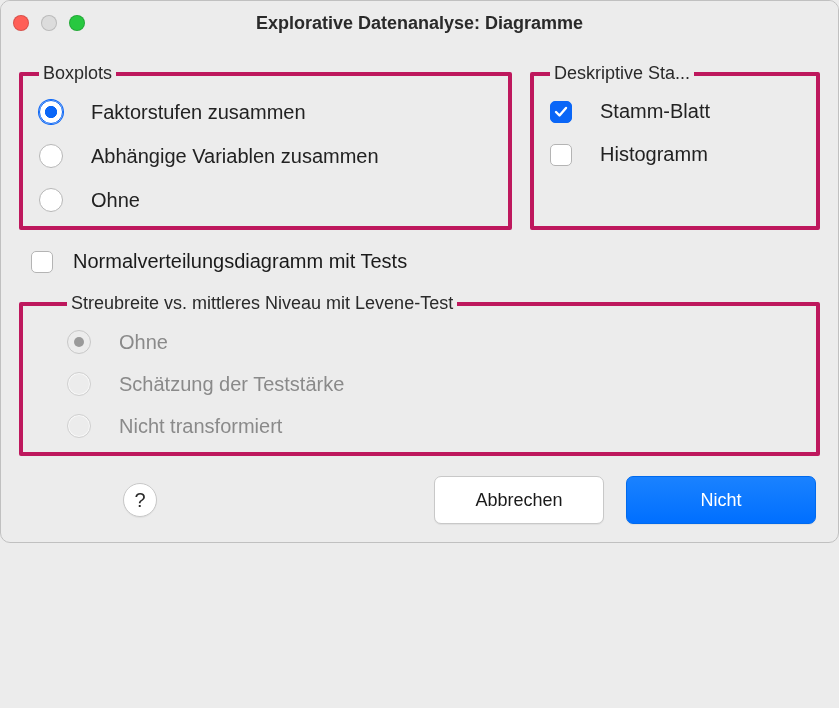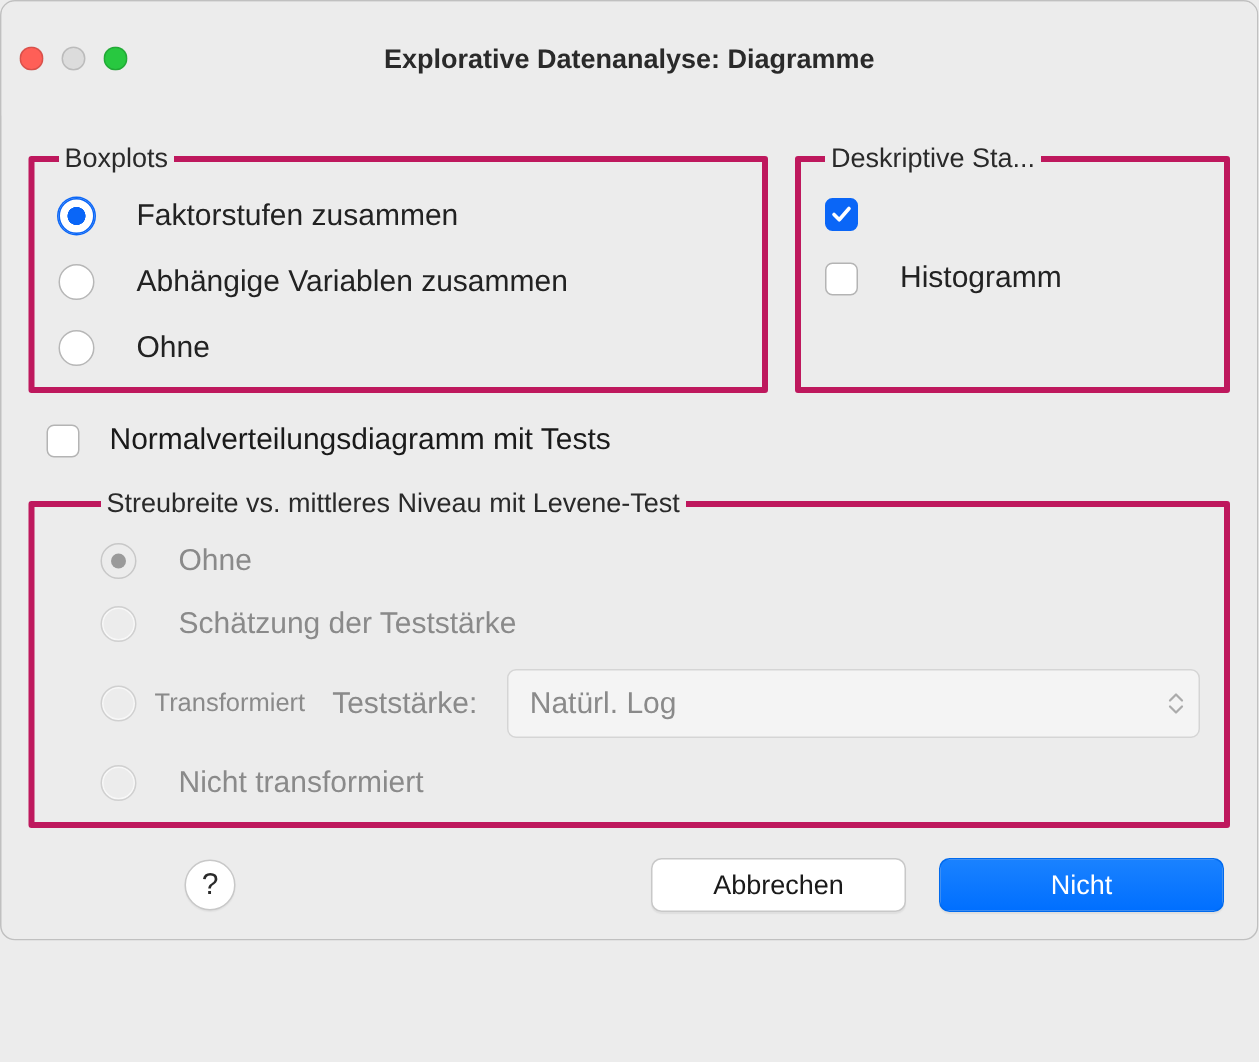--- a/index.html
+++ b/index.html
@@ -19,21 +19,21 @@
       border-radius: 10px;
       overflow: hidden;
       border: 1px solid #c0c0c0;
     }
 
     .title-bar {
       height: 44px;
       display: flex;
       align-items: center;
       background: #ececec;
-      padding: 16px 12px;
+      padding: 0 12px;
       position: relative;
     }
 
     .traffic {
       display: flex;
       gap: 12px;
       align-items: center;
     }
     .traffic .circle {
       width: 16px;
@@ -247,21 +247,21 @@
       justify-content: center;
       font-size: 20px;
       font-weight: 500;
       color: #2a2a2a;
       box-shadow: 0 1px 1px rgba(0,0,0,0.05);
       position: absolute;
       left: 104px;
     }
 
     .btn {
-      height: 36px;
+      height: 48px;
       padding: 0 28px;
       border-radius: 7px;
       border: 1px solid #c8c8c8;
       background: #fff;
       font-size: 18px;
       display: flex;
       align-items: center;
       justify-content: center;
       min-width: 170px;
       box-sizing: border-box;
@@ -317,20 +317,21 @@
 
       <fieldset class="stats">
         <legend>Deskriptive Sta...</legend>
 
         <div class="check-item">
           <div class="checkbox checked">
             <svg width="16" height="16" viewBox="0 0 16 16">
                 <path d="M3 8 L6.5 11.5 L13 4" stroke="#fff" stroke-width="2.4" fill="none" stroke-linecap="round" stroke-linejoin="round"></path>
               </svg>
           </div>
+          <span>Stamm-Blatt</span>
         </div>
         <div class="check-item">
           <div class="checkbox"></div>
           <span>Histogramm</span>
         </div>
       </fieldset>
     </div>
 
     <div class="standalone-check">
       <div class="checkbox"></div>
@@ -342,36 +343,20 @@
 
       <div class="radio-item">
         <div class="radio disabled selected"></div>
         <span class="dis-label">Ohne</span>
       </div>
       <div class="radio-item">
         <div class="radio disabled"></div>
         <span class="dis-label">Schätzung der Teststärke</span>
       </div>
 
-      <div class="levene-row">
-        <div class="radio disabled"></div>
-        <span class="dis-label">Transformiert</span>
-        <span class="inline-label">Teststärke:</span>
-        <div class="select">
-          <span>Natürl. Log</span>
-          <div class="chevs">
-            <svg width="10" height="6" viewBox="0 0 10 6">
-                <path d="M1 5 L5 1 L9 5" stroke="#555" stroke-width="1.5" fill="none" stroke-linecap="round" stroke-linejoin="round"></path>
-              </svg>
-            <svg width="10" height="6" viewBox="0 0 10 6">
-                <path d="M1 1 L5 5 L9 1" stroke="#555" stroke-width="1.5" fill="none" stroke-linecap="round" stroke-linejoin="round"></path>
-              </svg>
-          </div>
-        </div>
-      </div>
 
       <div class="radio-item">
         <div class="radio disabled"></div>
         <span class="dis-label">Nicht transformiert</span>
       </div>
     </fieldset>
 
     <div class="buttons">
       <div class="help-btn">
         <span>?</span>

